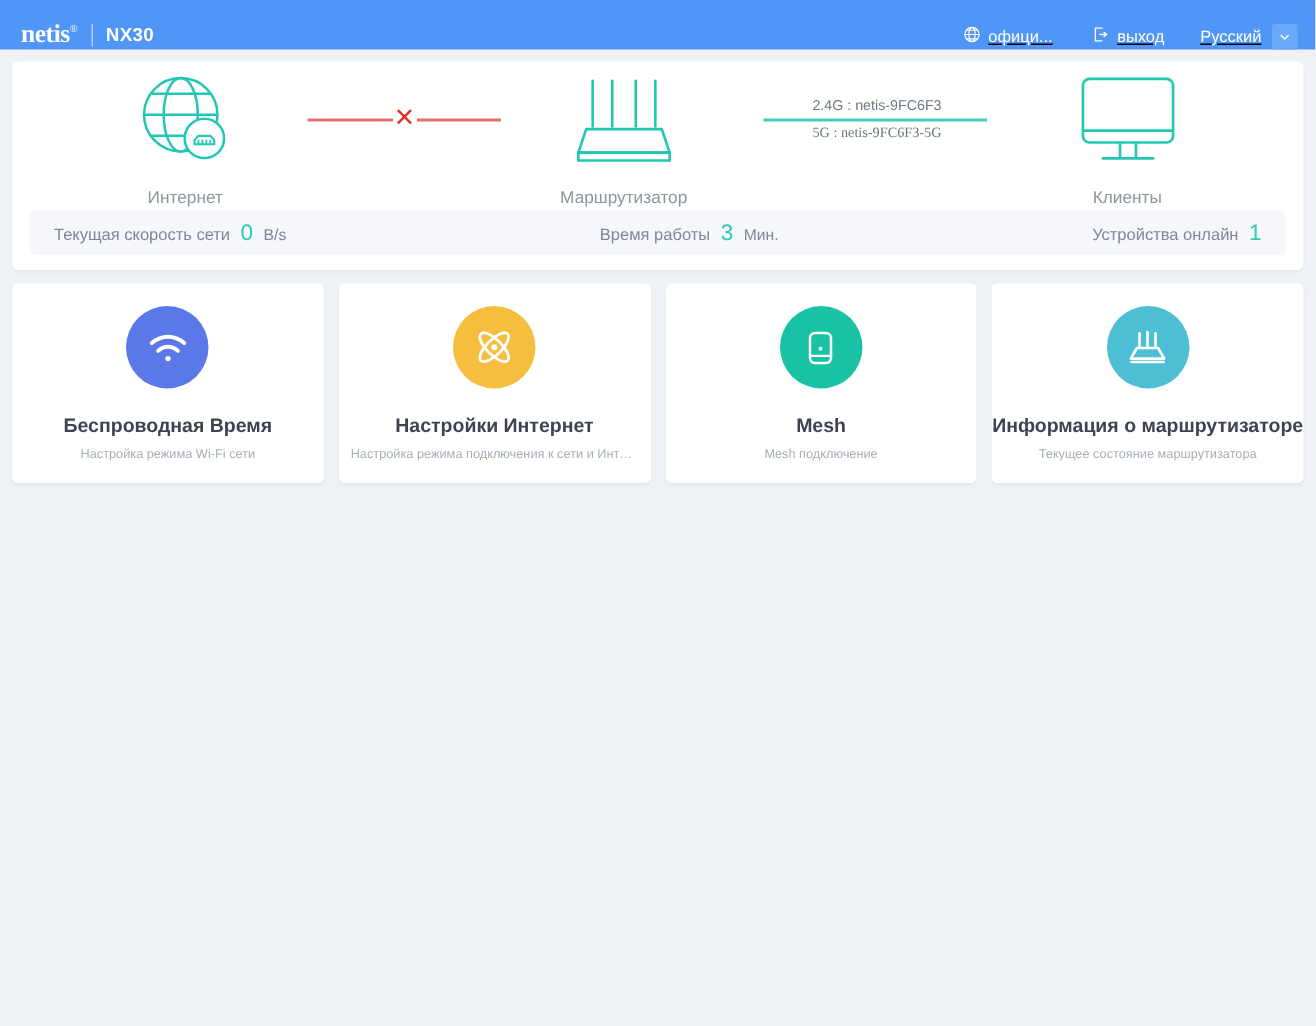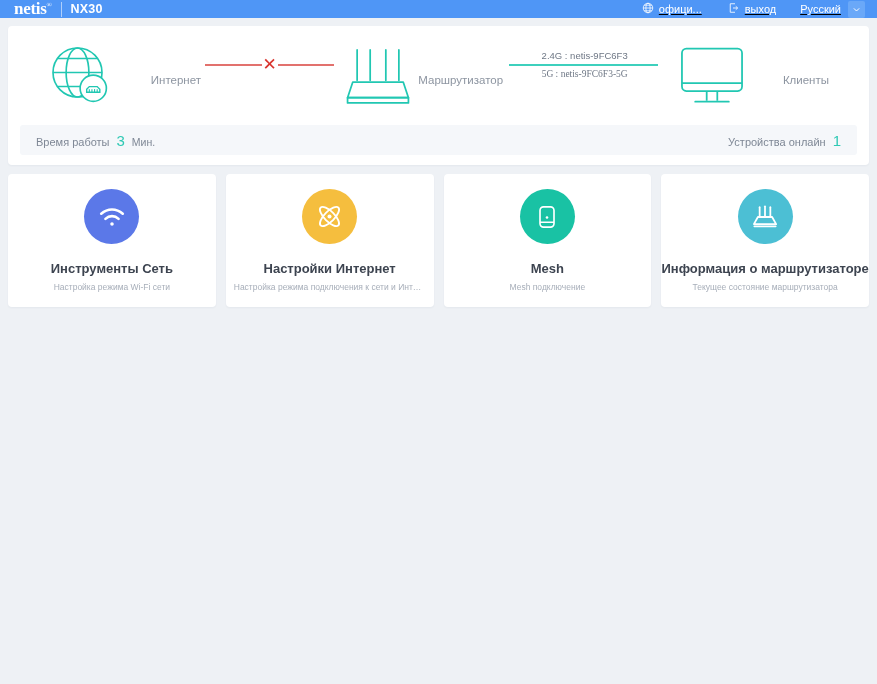--- a/index.html
+++ b/index.html
@@ -7,24 +7,24 @@
   html, body {
     width: 877px;
     height: 684px;
     background: #eef1f5;
     font-family: "Liberation Sans", "DejaVu Sans", sans-serif;
     overflow: hidden;
   }
 
   
   .header {
-    height: 18px;
+    height: 33px;
     background: #4f96f6;
     display: flex;
-    align-items: center;
+    align-items: flex-end;
     padding: 0 12px 0 14px;
     position: relative;
   }
   .brand {
     display: flex;
     align-items: center;
     gap: 9px;
     margin-right: 22px;
     flex: 0 0 auto;
   }
@@ -127,20 +127,21 @@
   .topo-body {
     flex: 1;
     display: flex;
     align-items: center;
     padding: 0 40px 0 38px;
     position: relative;
   }
 
   .node {
     display: flex;
+    flex-direction: column;
     align-items: center;
     width: 155px;
     flex: 0 0 auto;
     justify-content: space-between;
   }
   .node-icon { height: 74px; display: flex; align-items: center; justify-content: center; }
   .node-label {
     margin-top: 9px;
     font-size: 11.5px;
     color: #8d95a1;
@@ -364,20 +365,25 @@
             <path d="M37 54v11M49 54v11"></path>
             <line x1="24" y1="66" x2="62" y2="66" stroke-linecap="round"></line>
           </svg>
         </div>
         <div class="node-label">Клиенты</div>
       </div>
 
     </div>
 
     <div class="topo-stats">
+      <div class="stat left">
+        <span class="stat-label">Текущая скорость сети</span>
+        <span class="stat-value">0</span>
+        <span class="stat-unit">B/s</span>
+      </div>
       <div class="stat center">
         <span class="stat-label">Время работы</span>
         <span class="stat-value">3</span>
         <span class="stat-unit">Мин.</span>
       </div>
       <div class="stat">
         <span class="stat-label">Устройства онлайн</span>
         <span class="stat-value">1</span>
       </div>
     </div>
@@ -387,21 +393,21 @@
   <div class="cards">
 
     <div class="feature-card">
       <div class="fc-icon" style="background:#5b78e8">
         <svg width="30" height="30" viewBox="0 0 32 32" fill="none" stroke="#ffffff" stroke-width="2.8" stroke-linecap="round">
           <path d="M4.5 12.5C7.8 9.6 11.7 8 16 8s8.2 1.6 11.5 4.5"></path>
           <path d="M9 18c2-1.9 4.4-2.9 7-2.9s5 1 7 2.9"></path>
           <circle cx="16" cy="23.5" r="1.9" fill="#ffffff" stroke="none"></circle>
         </svg>
       </div>
-      <div class="fc-title">Инструменты Сеть</div>
+      <div class="fc-title">Беспроводная Время</div>
       <div class="fc-sub">Настройка режима Wi-Fi сети</div>
     </div>
 
     <div class="feature-card">
       <div class="fc-icon" style="background:#f5be3e">
         <svg width="31" height="31" viewBox="0 0 32 32" fill="none" stroke="#ffffff" stroke-width="1.9">
           <ellipse cx="16" cy="16" rx="13" ry="5.2" transform="rotate(45 16 16)"></ellipse>
           <ellipse cx="16" cy="16" rx="13" ry="5.2" transform="rotate(-45 16 16)"></ellipse>
           <circle cx="16" cy="16" r="2.1" fill="#ffffff" stroke="none"></circle>
         </svg>

